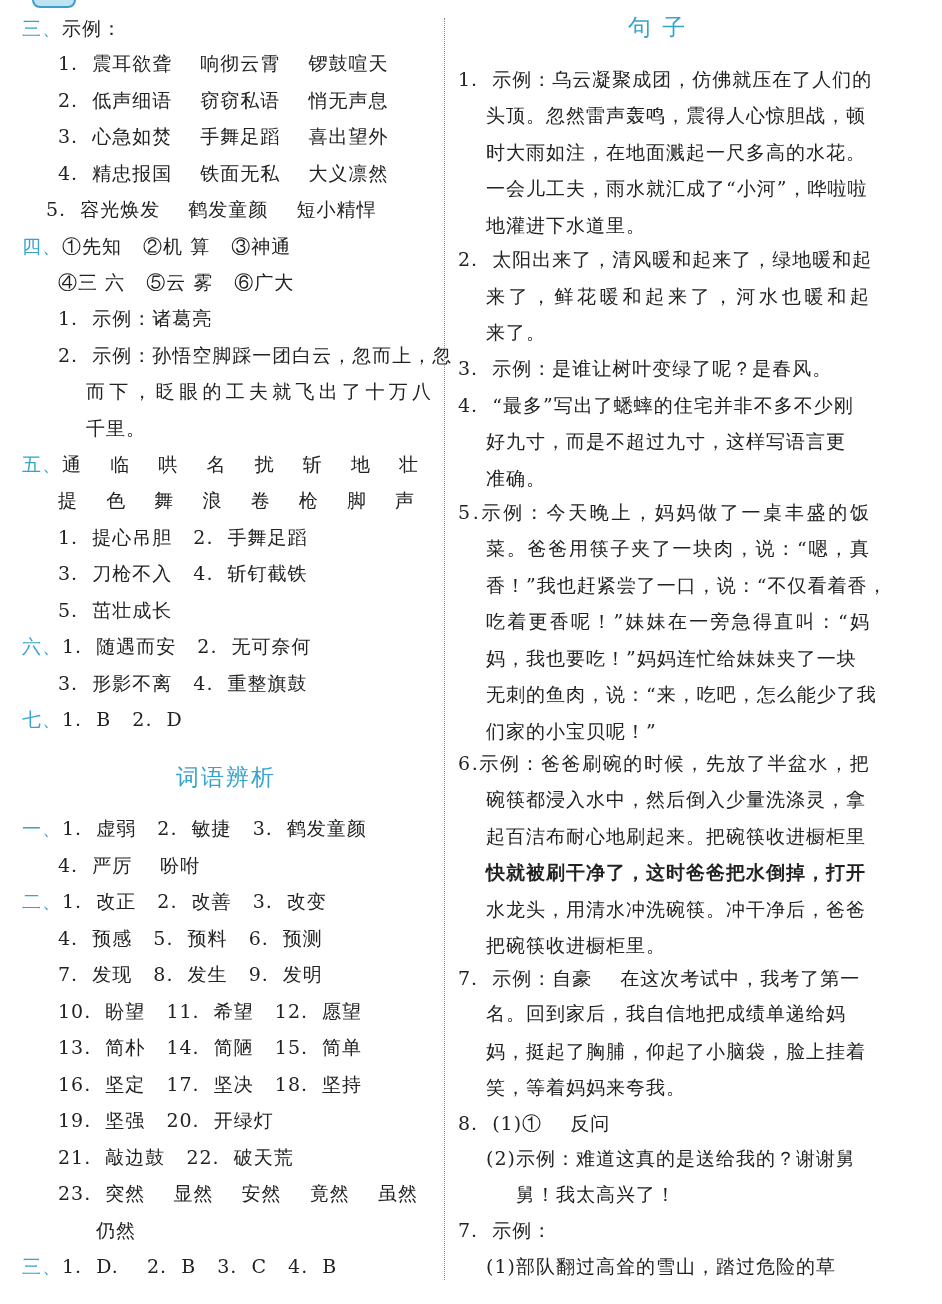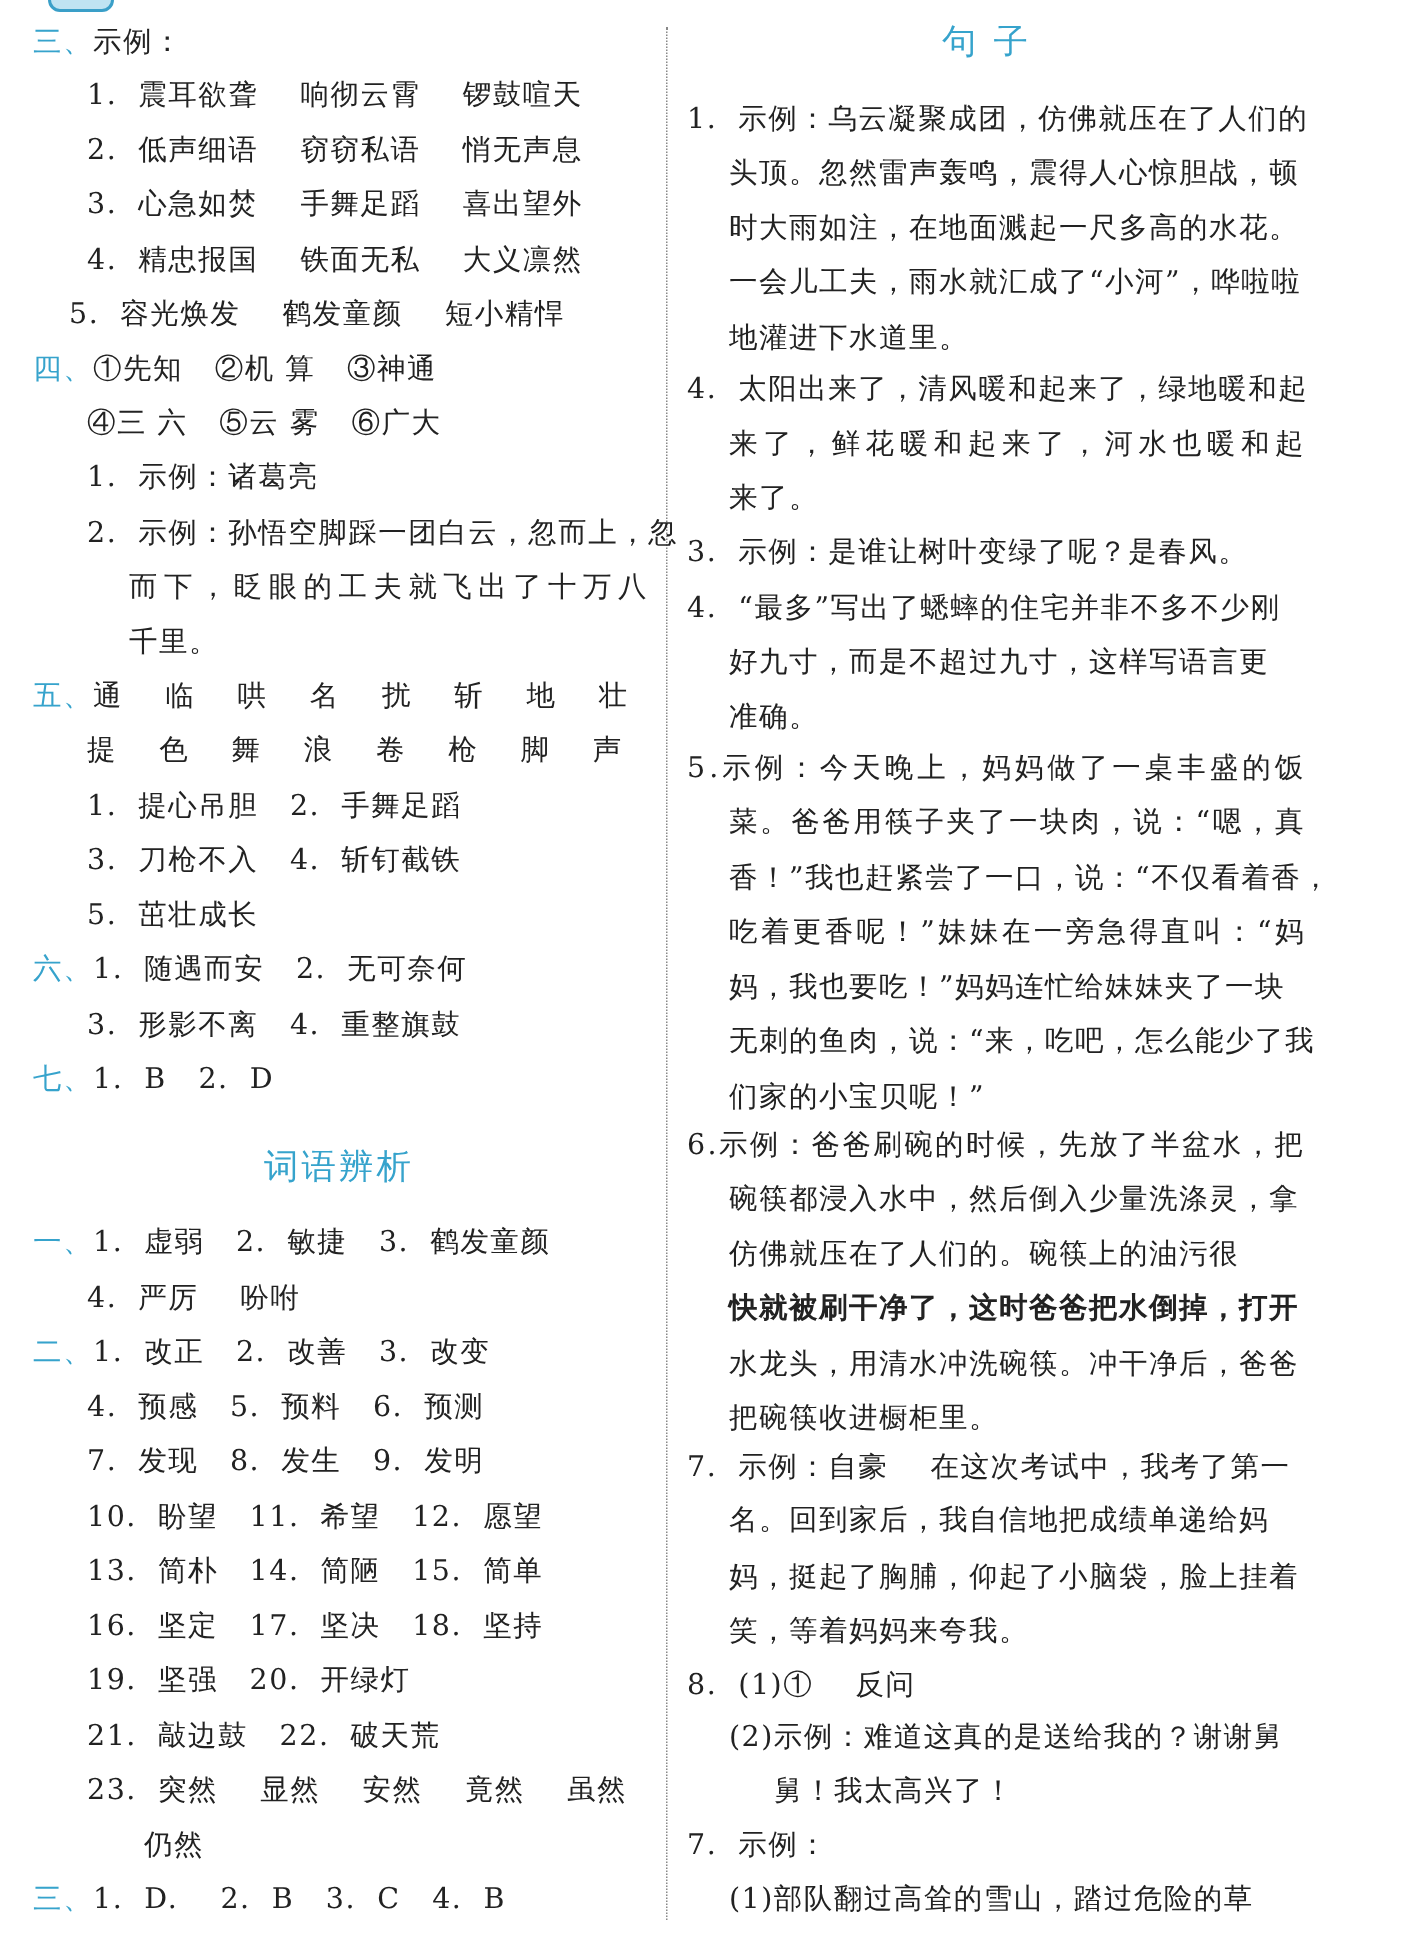--- a/index.html
+++ b/index.html
@@ -76,21 +76,21 @@
     <div class="line" style="top: 1212px; left: 96px;"><span>仍然</span></div>
     <div class="line" style="top: 1248px; left: 22px;"><span class="sec">三、</span><span>1.  D.    2.  B   3.  C   4.  B</span></div>
   </div>
 <div class="col col-right" id="right">
     <div class="title" style="top: 12px; left: 176px;">句   子</div>
     <div class="line" style="top: 61px; left: 6px;"><span>1.  示例：乌云凝聚成团，仿佛就压在了人们的</span></div>
     <div class="line" style="top: 97px; left: 34px;"><span>头顶。忽然雷声轰鸣，震得人心惊胆战，顿</span></div>
     <div class="line" style="top: 134px; left: 34px;"><span>时大雨如注，在地面溅起一尺多高的水花。</span></div>
     <div class="line" style="top: 170px; left: 34px;"><span>一会儿工夫，雨水就汇成了“小河”，哗啦啦</span></div>
     <div class="line" style="top: 207px; left: 34px;"><span>地灌进下水道里。</span></div>
-    <div class="line" style="top: 241px; left: 6px;"><span>4.  太阳出来了，清风暖和起来了，绿地暖和起</span></div>
+    <div class="line" style="top: 241px; left: 6px;"><span>2.  太阳出来了，清风暖和起来了，绿地暖和起</span></div>
     <div class="line just" style="top: 278px; left: 34px; width: 384px;">
       <span>来</span>
       <span>了</span>
       <span>，</span>
       <span>鲜</span>
       <span>花</span>
       <span>暖</span>
       <span>和</span>
       <span>起</span>
       <span>来</span>
@@ -214,21 +214,21 @@
       <span>先</span>
       <span>放</span>
       <span>了</span>
       <span>半</span>
       <span>盆</span>
       <span>水</span>
       <span>，</span>
       <span>把</span>
     </div>
     <div class="line" style="top: 781px; left: 34px; text-align: center;"><span>碗筷都浸入水中，然后倒入少量洗涤灵，拿</span></div>
-    <div class="line" style="top: 818px; left: 34px;"><span>仿佛就压在了人们的。碗筷上的油污很</span></div>
+    <div class="line" style="top: 818px; left: 34px;"><span>起百洁布耐心地刷起来。把碗筷收进橱柜里</span></div>
     <div class="line" style="top: 854px; left: 34px; font-weight: bold;"><span>快就被刷干净了，这时爸爸把水倒掉，打开</span></div>
     <div class="line" style="top: 891px; left: 34px;"><span>水龙头，用清水冲洗碗筷。冲干净后，爸爸</span></div>
     <div class="line" style="top: 927px; left: 34px; text-align: right;"><span>把碗筷收进橱柜里。</span></div>
     <div class="line" style="top: 960px; left: 6px;"><span>7.  示例：自豪    在这次考试中，我考了第一</span></div>
     <div class="line" style="top: 996px; left: 34px; font-family: Liberation Serif, serif;"><span>名。回到家后，我自信地把成绩单递给妈</span></div>
     <div class="line" style="top: 1033px; left: 34px;"><span>妈，挺起了胸脯，仰起了小脑袋，脸上挂着</span></div>
     <div class="line" style="top: 1069px; left: 34px;"><span>笑，等着妈妈来夸我。</span></div>
     <div class="line" style="top: 1105px; left: 6px;"><span>8.  (1)①    反问</span></div>
     <div class="line" style="top: 1140px; left: 34px;"><span>(2)示例：难道这真的是送给我的？谢谢舅</span></div>
     <div class="line" style="top: 1176px; left: 64px;"><span>舅！我太高兴了！</span></div>

